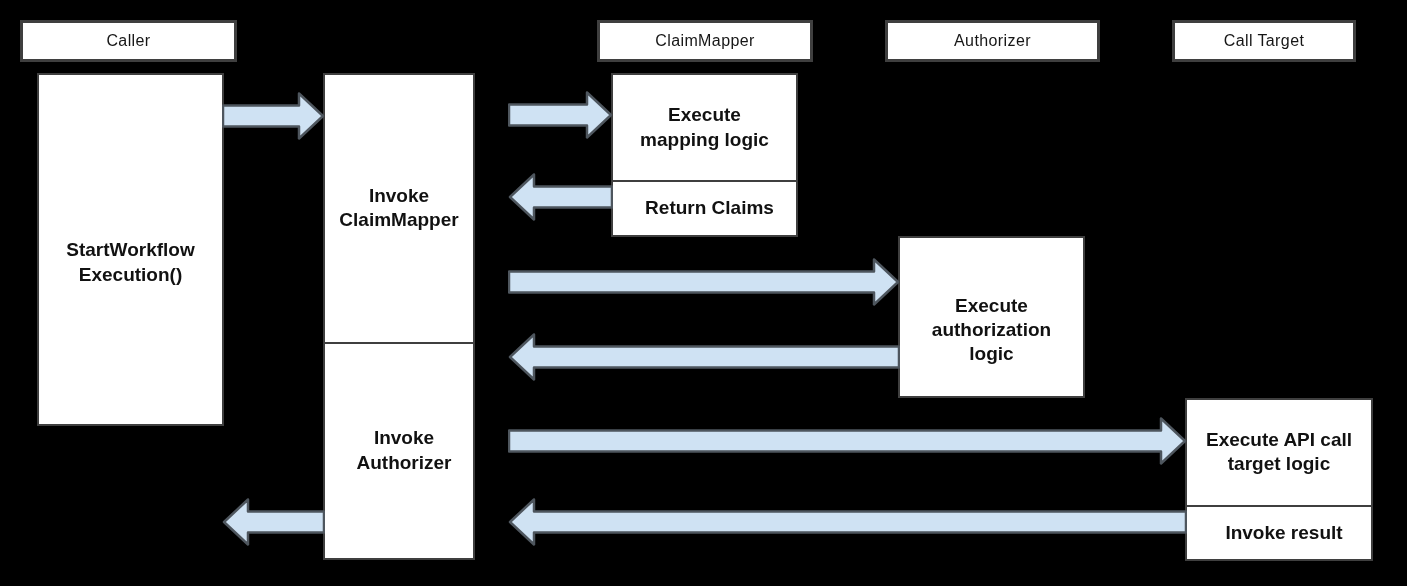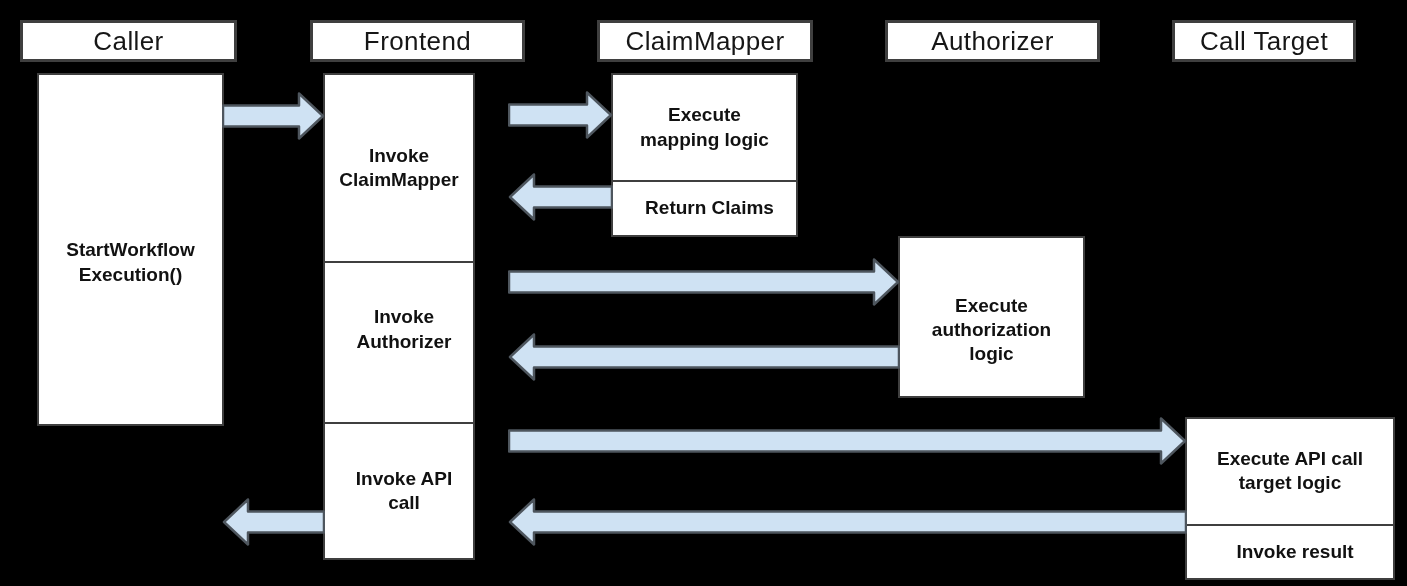--- a/index.html
+++ b/index.html
@@ -7,21 +7,21 @@
     position:relative;width:1407px;height:586px;
     background:var(--bg,#000);overflow:hidden;
     font-family:"Liberation Sans",sans-serif;
   }
   .hdr{
     position:absolute;top:20px;height:42px;
     background:var(--boxfill,#fff);
     border:3px solid var(--border,#3f3f3f);
     box-sizing:border-box;
     display:flex;align-items:center;justify-content:center;
-    font-size:26px;font-weight:400;color:#161616;letter-spacing:.4px;
+    font-size:16px;font-weight:400;color:#161616;letter-spacing:.4px;
   }
   .stack{
     position:absolute;
     background:var(--boxfill,#fff);
     border:2px solid var(--border,#3f3f3f);
     box-sizing:border-box;
     display:flex;flex-direction:column;
   }
   .cell{
     flex:1;display:flex;align-items:center;justify-content:center;
@@ -30,51 +30,49 @@
   }
   .cell + .cell{border-top:2px solid var(--border,#3f3f3f);padding-left:16px;}
   svg.arrow{position:absolute;display:block;}
 </style>
 </head>
 <body>
 
 <div class="canvas" id="canvas">
 
   <div class="hdr" style="left:20px;width:217px">Caller</div>
-  <div class="hdr" style="left:310px;width:215px">Frontend</div>
   <div class="hdr" style="left:597px;width:216px">ClaimMapper</div>
   <div class="hdr" style="left:885px;width:215px">Authorizer</div>
   <div class="hdr" style="left:1172px;width:184px">Call Target</div>
 
   <div class="stack" style="left:37px;top:73px;width:187px;height:353px">
     <div class="cell">StartWorkflow
 Execution()</div>
   </div>
 
   <div class="stack" style="left:323px;top:73px;width:152px;height:487px">
     <div class="cell">Invoke
 ClaimMapper</div>
     <div class="cell">Invoke
 Authorizer</div>
-    <div class="cell">Invoke API call</div>
   </div>
 
   <div class="stack" style="left:611px;top:73px;width:187px;height:164px">
     <div class="cell">Execute
 mapping logic</div>
     <div class="cell">Return Claims</div>
   </div>
 
   <div class="stack" style="left:898px;top:236px;width:187px;height:162px">
     <div class="cell">Execute
 authorization
 logic</div>
   </div>
 
-  <div class="stack" style="left:1185px;top:417px;width:210px;height:163px">
+  <div class="stack" style="left:1185px;top:398px;width:188px;height:163px">
     <div class="cell">Execute API call
 target logic</div>
     <div class="cell">Invoke result</div>
   </div>
 
 <svg class="arrow" width="103" height="48" viewBox="0 0 103 48" style="left: 222px; top: 92px;">
       <polygon points="1,13.5 77,13.5 77,1.5 101,24 77,46.5 77,34.5 1,34.5" fill="#cfe2f3" stroke="#4e565e" stroke-width="2.5" stroke-linejoin="round"></polygon>
     </svg>
     <svg class="arrow" width="105" height="48" viewBox="0 0 105 48" style="left: 508px; top: 91px;">
       <polygon points="1,13.5 79,13.5 79,1.5 103,24 79,46.5 79,34.5 1,34.5" fill="#cfe2f3" stroke="#4e565e" stroke-width="2.5" stroke-linejoin="round"></polygon>

